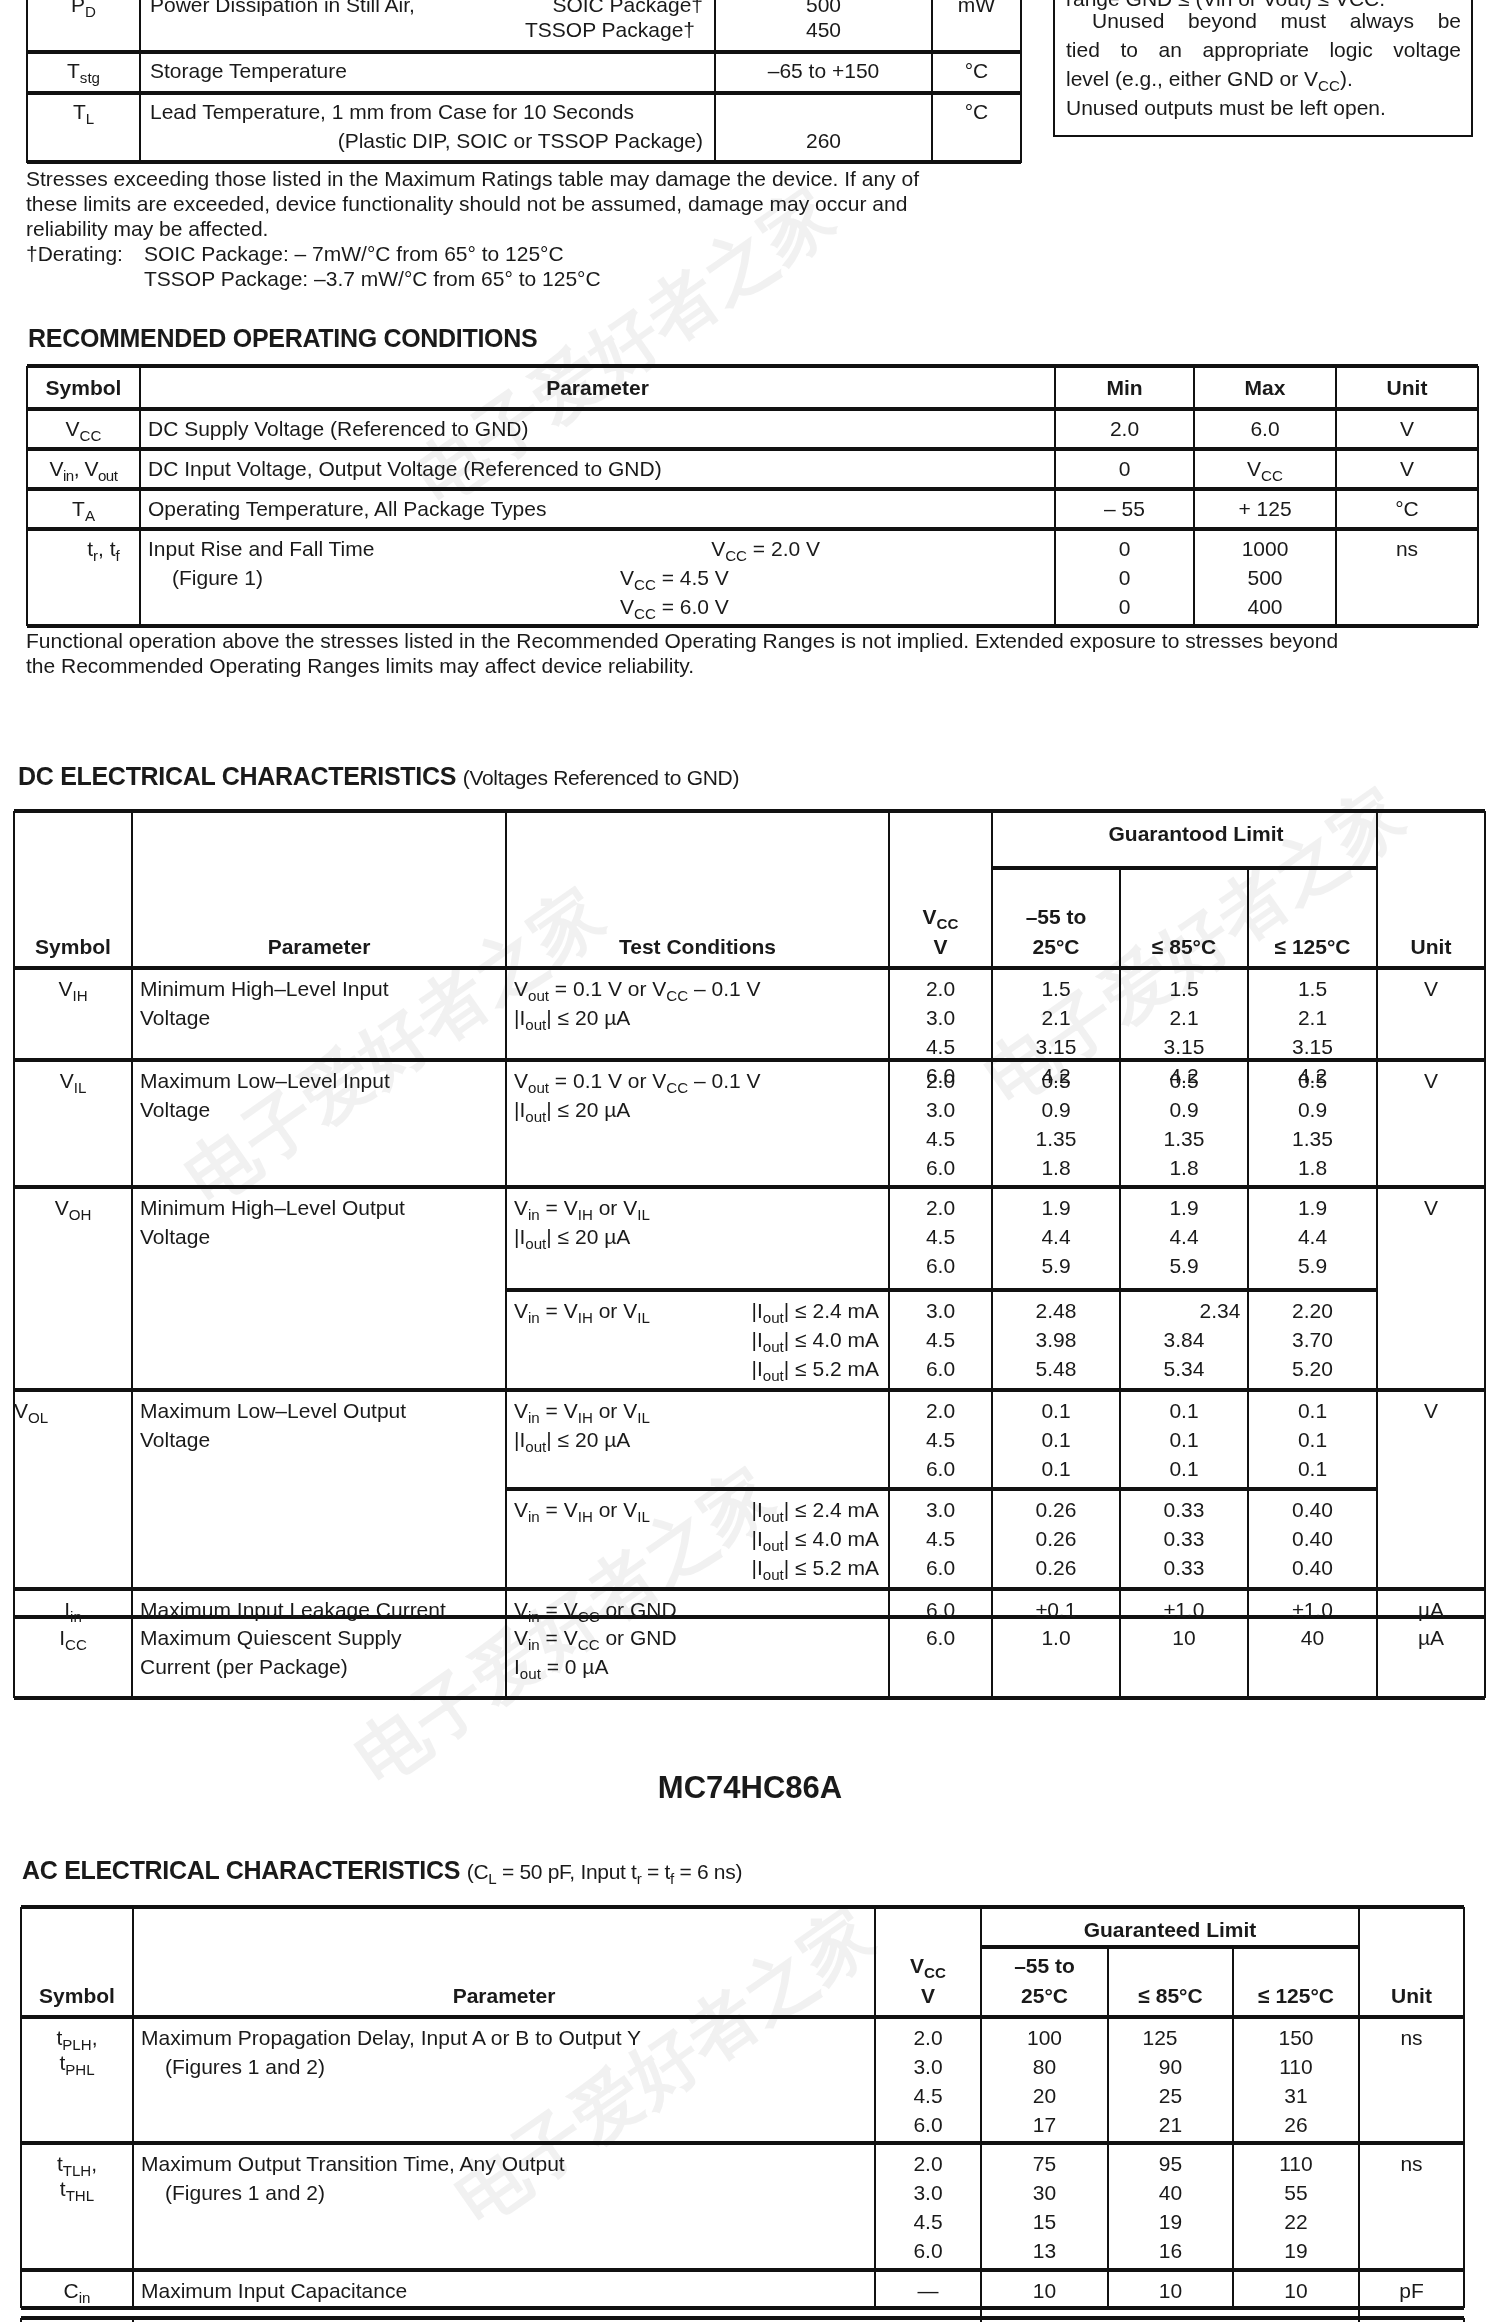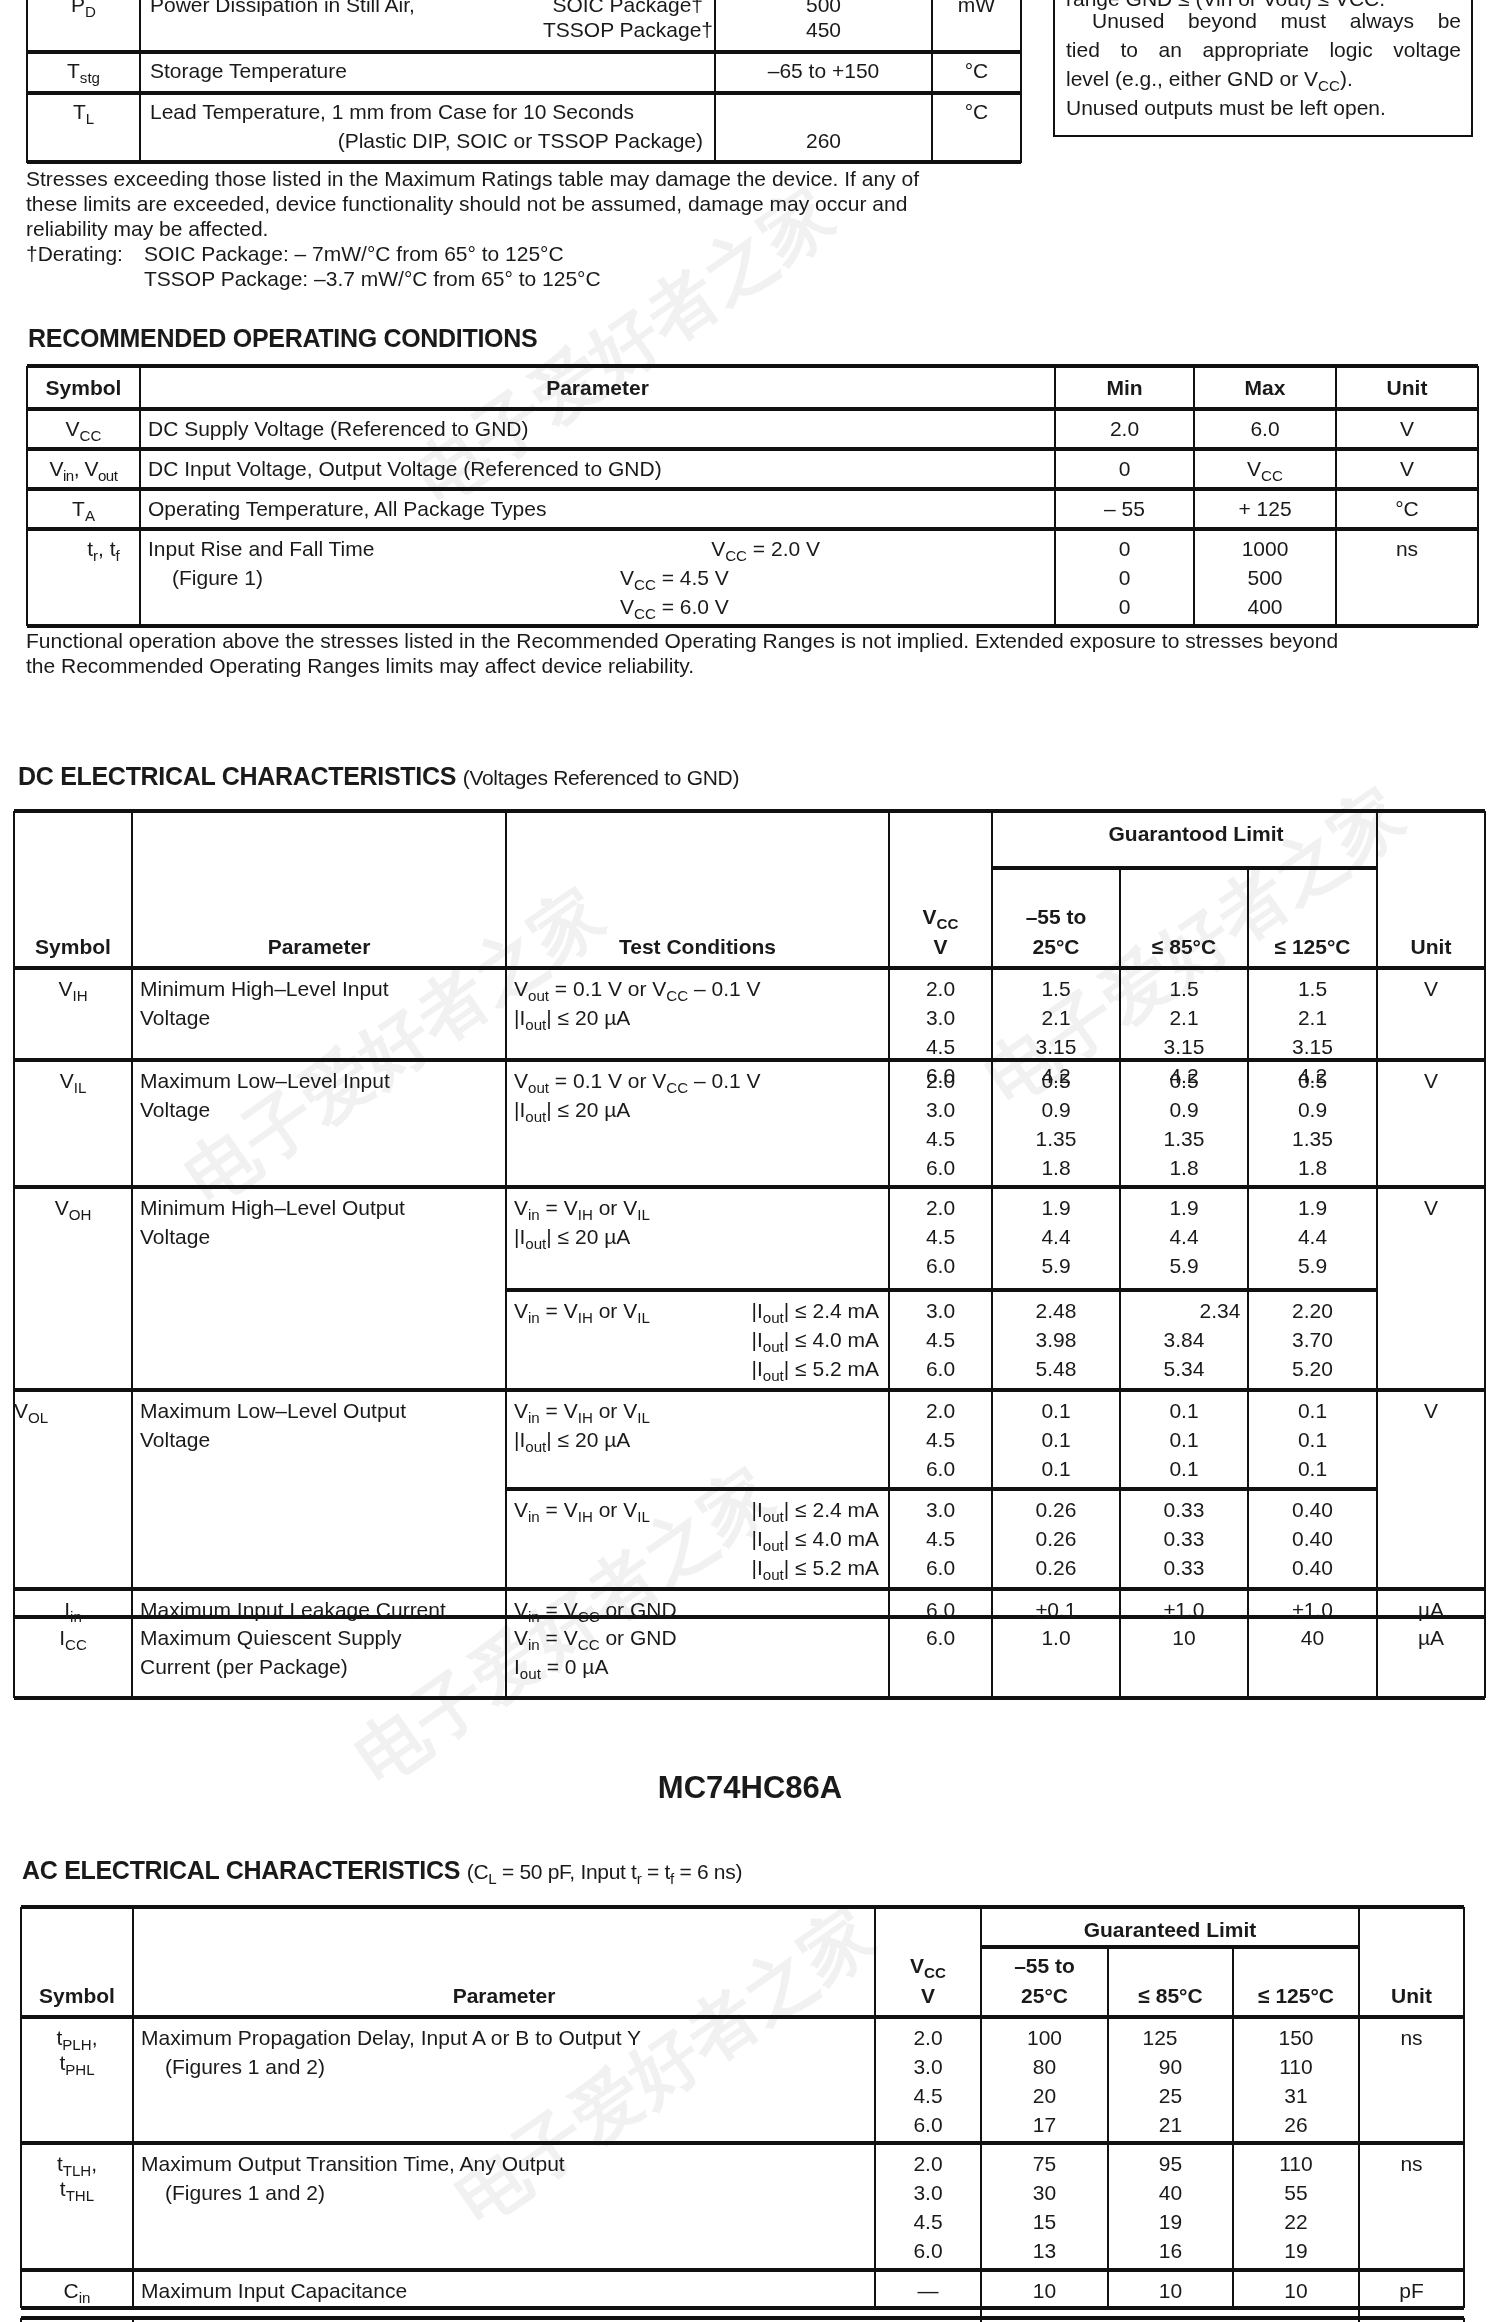--- a/index.html
+++ b/index.html
@@ -31,21 +31,21 @@
     <div class="vline" style="left:139px;top:-20px;height:183px;"></div>
     <div class="vline" style="left:714px;top:-20px;height:183px;"></div>
     <div class="vline" style="left:931px;top:-20px;height:183px;"></div>
     <div class="vline" style="left:1020px;top:-20px;height:183px;"></div>
     <div class="hthick" style="left:27px;top:50px;width:994px;"></div>
     <div class="hthick" style="left:27px;top:91px;width:994px;"></div>
     <div class="hthick" style="left:27px;top:160px;width:994px;"></div>
     <div class="cell" style="left:27px;top:-10px;width:113px;text-align:center;"><span>P</span><sub>D</sub></div>
     <div class="cell" style="left:150px;top:-10px;width:400px;text-align:left;">Power Dissipation in Still Air,</div>
     <div class="cell" style="left:140px;top:-10px;width:563px;text-align:right;">SOIC Package†</div>
-    <div class="cell" style="left:150px;top:15px;width:563px;text-align:right;">TSSOP Package†</div>
+    <div class="cell" style="left:132px;top:15px;width:563px;text-align:right;">TSSOP Package†</div>
     <div class="cell" style="left:715px;top:-10px;width:217px;text-align:center;">500</div>
     <div class="cell" style="left:715px;top:15px;width:217px;text-align:center;">450</div>
     <div class="cell" style="left:932px;top:-10px;width:89px;text-align:center;">mW</div>
     <div class="cell" style="left:27px;top:56px;width:113px;text-align:center;"><span>T</span><sub>stg</sub></div>
     <div class="cell" style="left:150px;top:56px;width:500px;text-align:left;">Storage Temperature</div>
     <div class="cell" style="left:715px;top:56px;width:217px;text-align:center;">–65 to +150</div>
     <div class="cell" style="left:932px;top:56px;width:89px;text-align:center;">°C</div>
     <div class="cell" style="left:27px;top:97px;width:113px;text-align:center;"><span>T</span><sub>L</sub></div>
     <div class="cell" style="left:150px;top:97px;width:560px;text-align:left;">Lead Temperature, 1 mm from Case for 10 Seconds</div>
     <div class="cell" style="left:140px;top:126px;width:563px;text-align:right;">(Plastic DIP, SOIC or TSSOP Package)</div>

